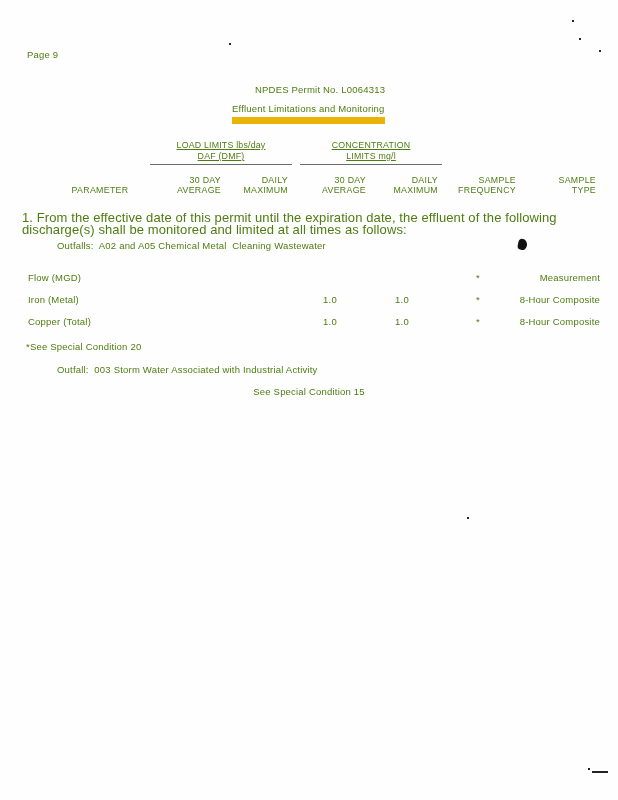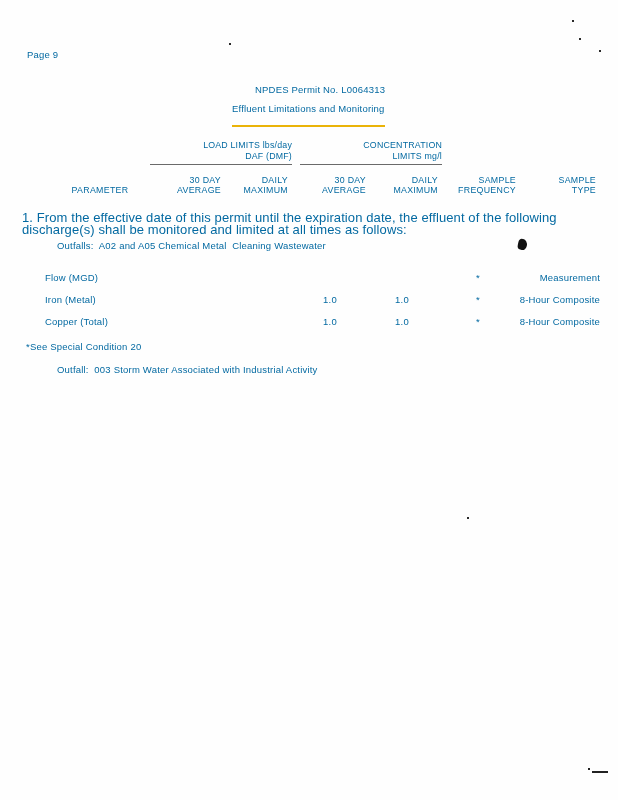--- a/index.html
+++ b/index.html
@@ -2,57 +2,57 @@
 <html><head>
 <meta charset="utf-8">
 <style>
   html, body { margin: 0; padding: 0; background: #ffffff; }
   .page {
     position: relative;
     width: 618px;
     height: 800px;
     background: #fefefe;
     font-family: "Liberation Sans", sans-serif;
-    color: #0369a1;
+    color: #4d7c0f;
     overflow: hidden;
     filter: blur(0.2px);
   }
   .abs { position: absolute; }
   .txt { font-size: 9.5px; letter-spacing: 0.2px; white-space: pre; }
   .page-num { left: 27px; top: 49px; }
   .permit { left: 255px; top: 84px; }
   .heading {
     left: 232px; top: 103px;
-    border-bottom: 2px solid #eab308;
-    padding-bottom: 11px;
+    border-bottom: 7px solid #eab308;
+    padding-bottom: 3px;
   }
   .group-hdr {
-    top: 140px; text-align: right; line-height: 11px;
+    top: 140px; text-align: center; line-height: 11px;
     border-bottom: 1px solid #6a6a6a; padding-bottom: 2px;
-    font-size: 8.8px; letter-spacing: 0.2px;
+    font-size: 8.8px; letter-spacing: 0.2px; text-decoration: underline;
   }
   .group-load { left: 150px; width: 142px; }
   .group-conc { left: 300px; width: 142px; }
   .col-hdr {
     top: 175px; text-align: right; line-height: 10px;
     font-size: 8.8px; letter-spacing: 0.3px;
   }
   .col-hdr span { display: block; }
   .col-param { left: 55px; width: 90px; text-align: center; top: 185px; }
   .col-1 { left: 149px; width: 72px; }
   .col-2 { left: 216px; width: 72px; }
   .col-3 { left: 294px; width: 72px; }
   .col-4 { left: 366px; width: 72px; }
   .col-5 { left: 440px; width: 76px; }
   .col-6 { left: 524px; width: 72px; }
   .para { left: 22px; top: 212px; width: 578px; font-size: 13px;
           letter-spacing: 0.1px; line-height: 12px; white-space: normal; }
   .outfalls-a { left: 57px; top: 240px; }
   .row .cell { position: absolute; font-size: 9.5px; letter-spacing: 0.2px; white-space: pre; }
-  .cell-param { left: 45px; }
+  .cell-param { left: 28px; }
   .cell-ca { left: 294px; width: 72px; text-align: center; }
   .cell-cm { left: 366px; width: 72px; text-align: center; }
   .cell-fq { left: 440px; width: 76px; text-align: center; font-size: 10px; }
   .cell-ty { left: 502px; width: 98px; text-align: right; }
   .row-flow .cell { top: 272px; }
   .row-iron .cell { top: 294px; }
   .row-copper .cell { top: 316px; }
   .footnote { left: 26px; top: 341px; }
   .outfall-c { left: 57px; top: 364px; }
   .see-special { left: 0; top: 386px; width: 618px; text-align: center; }
@@ -133,20 +133,21 @@
   <div class="row row-copper">
     <div class="cell cell-param">Copper (Total)</div>
     <div class="cell cell-ca">1.0</div>
     <div class="cell cell-cm">1.0</div>
     <div class="cell cell-fq">*</div>
     <div class="cell cell-ty">8-Hour Composite</div>
   </div>
 
   <div class="abs txt footnote">*See Special Condition 20</div>
   <div class="abs txt outfall-c">Outfall:  003 Storm Water Associated with Industrial Activity</div>
+  <div class="abs txt see-special">See Special Condition 15</div>
 
   <div class="speck" style="left:229px; top:43px;"></div>
   <div class="speck" style="left:572px; top:20px;"></div>
   <div class="speck" style="left:579px; top:38px;"></div>
   <div class="speck" style="left:599px; top:50px;"></div>
   <div class="speck" style="left:467px; top:517px;"></div>
   <div class="corner-dot"></div>
   <div class="corner-line"></div>
 
 </div>

